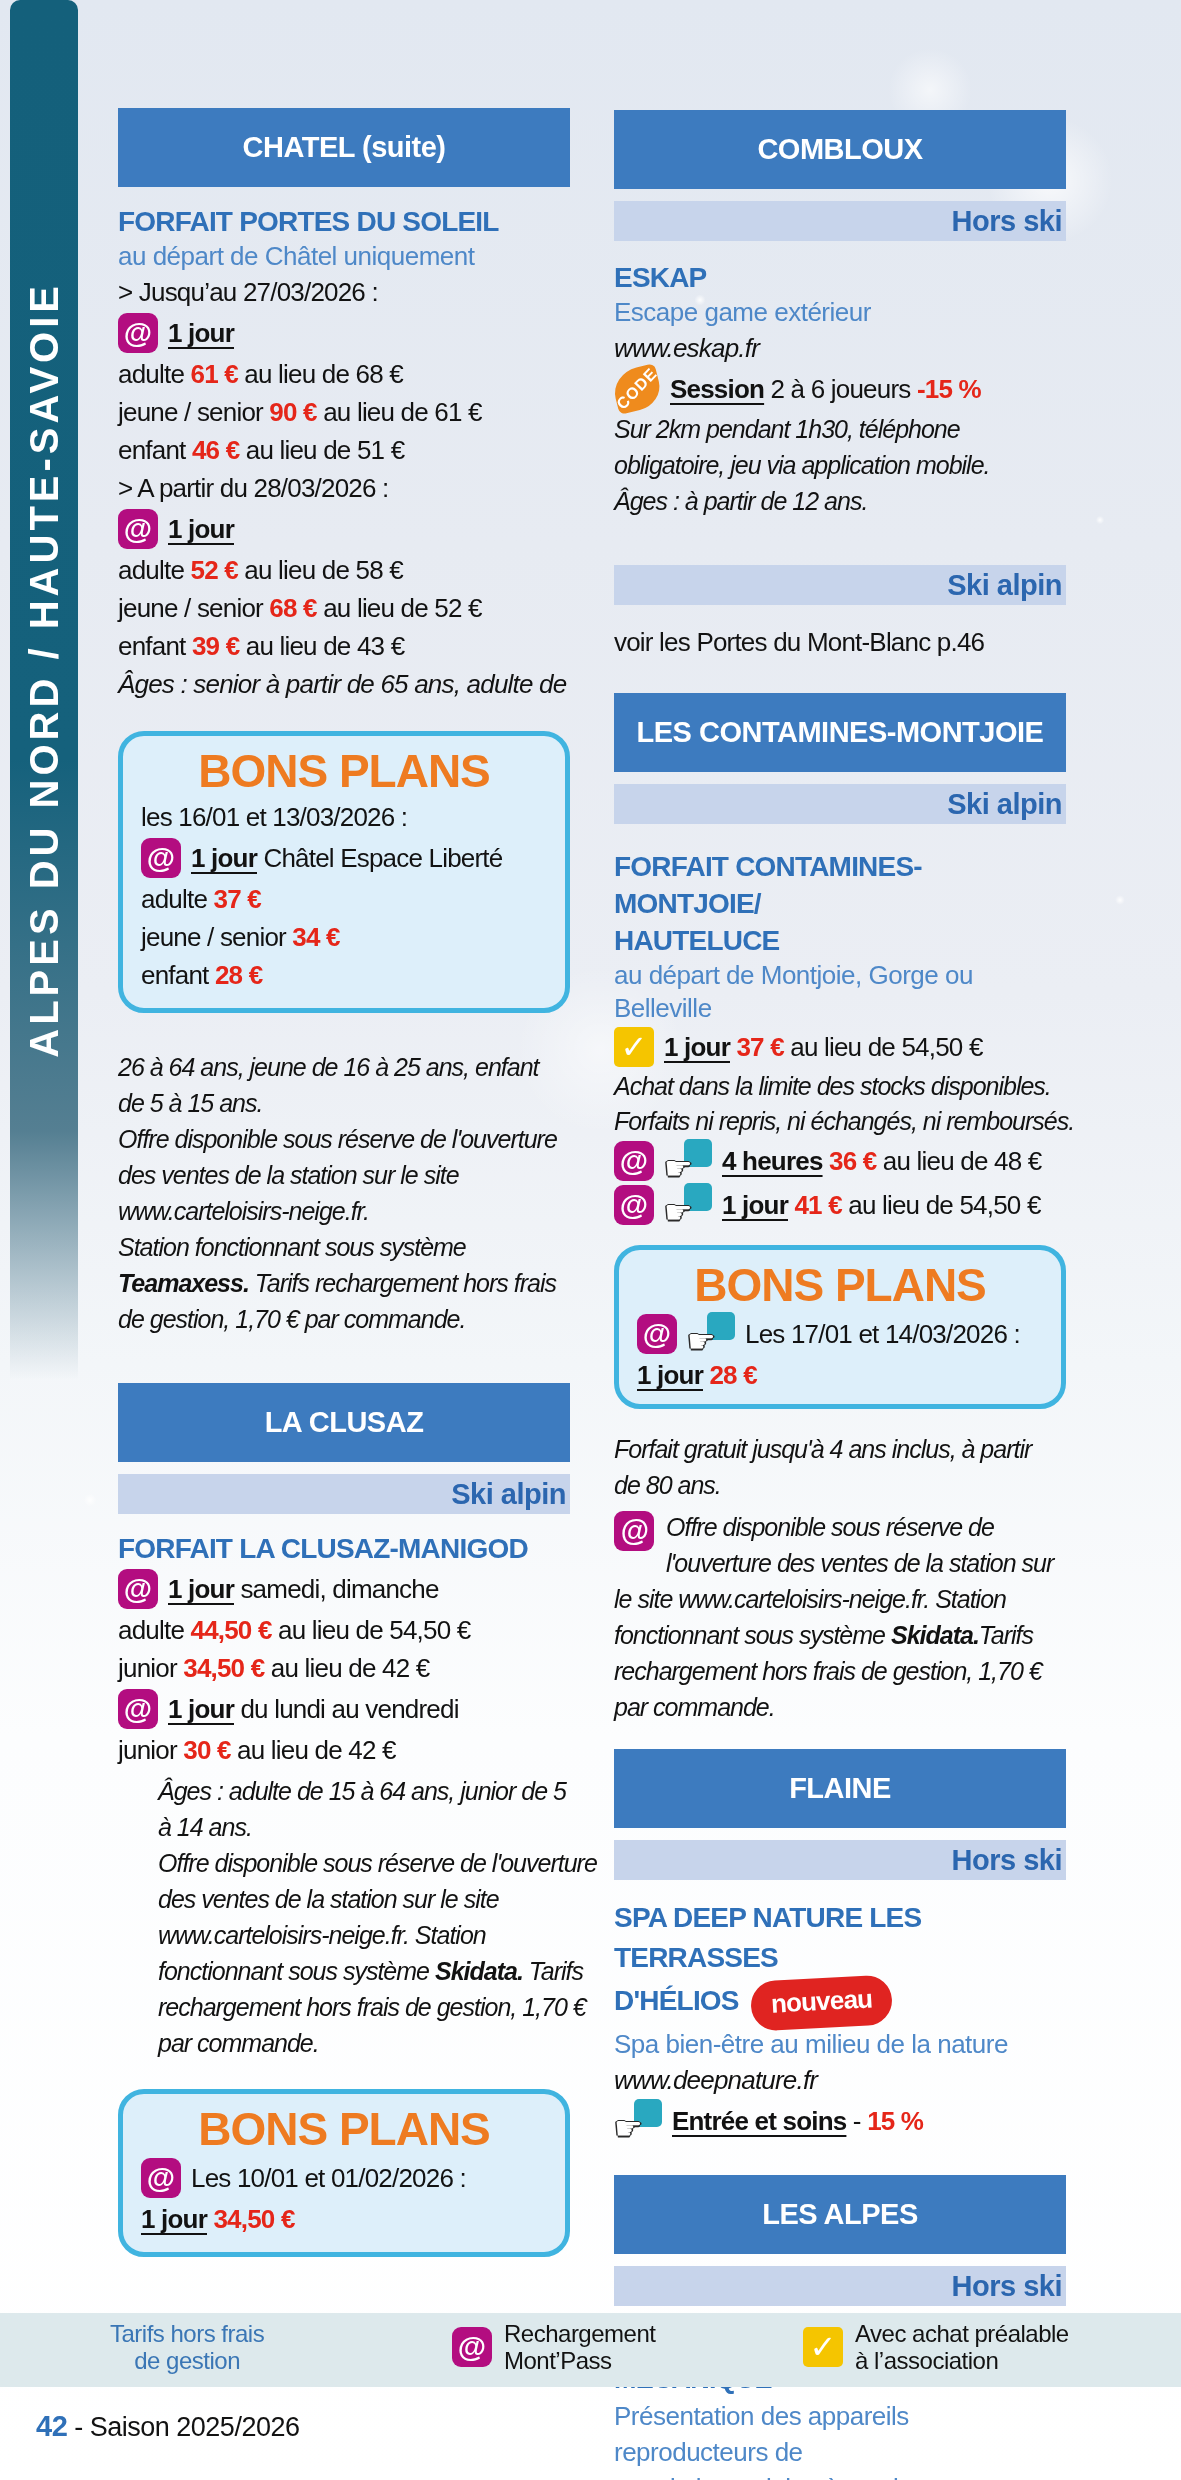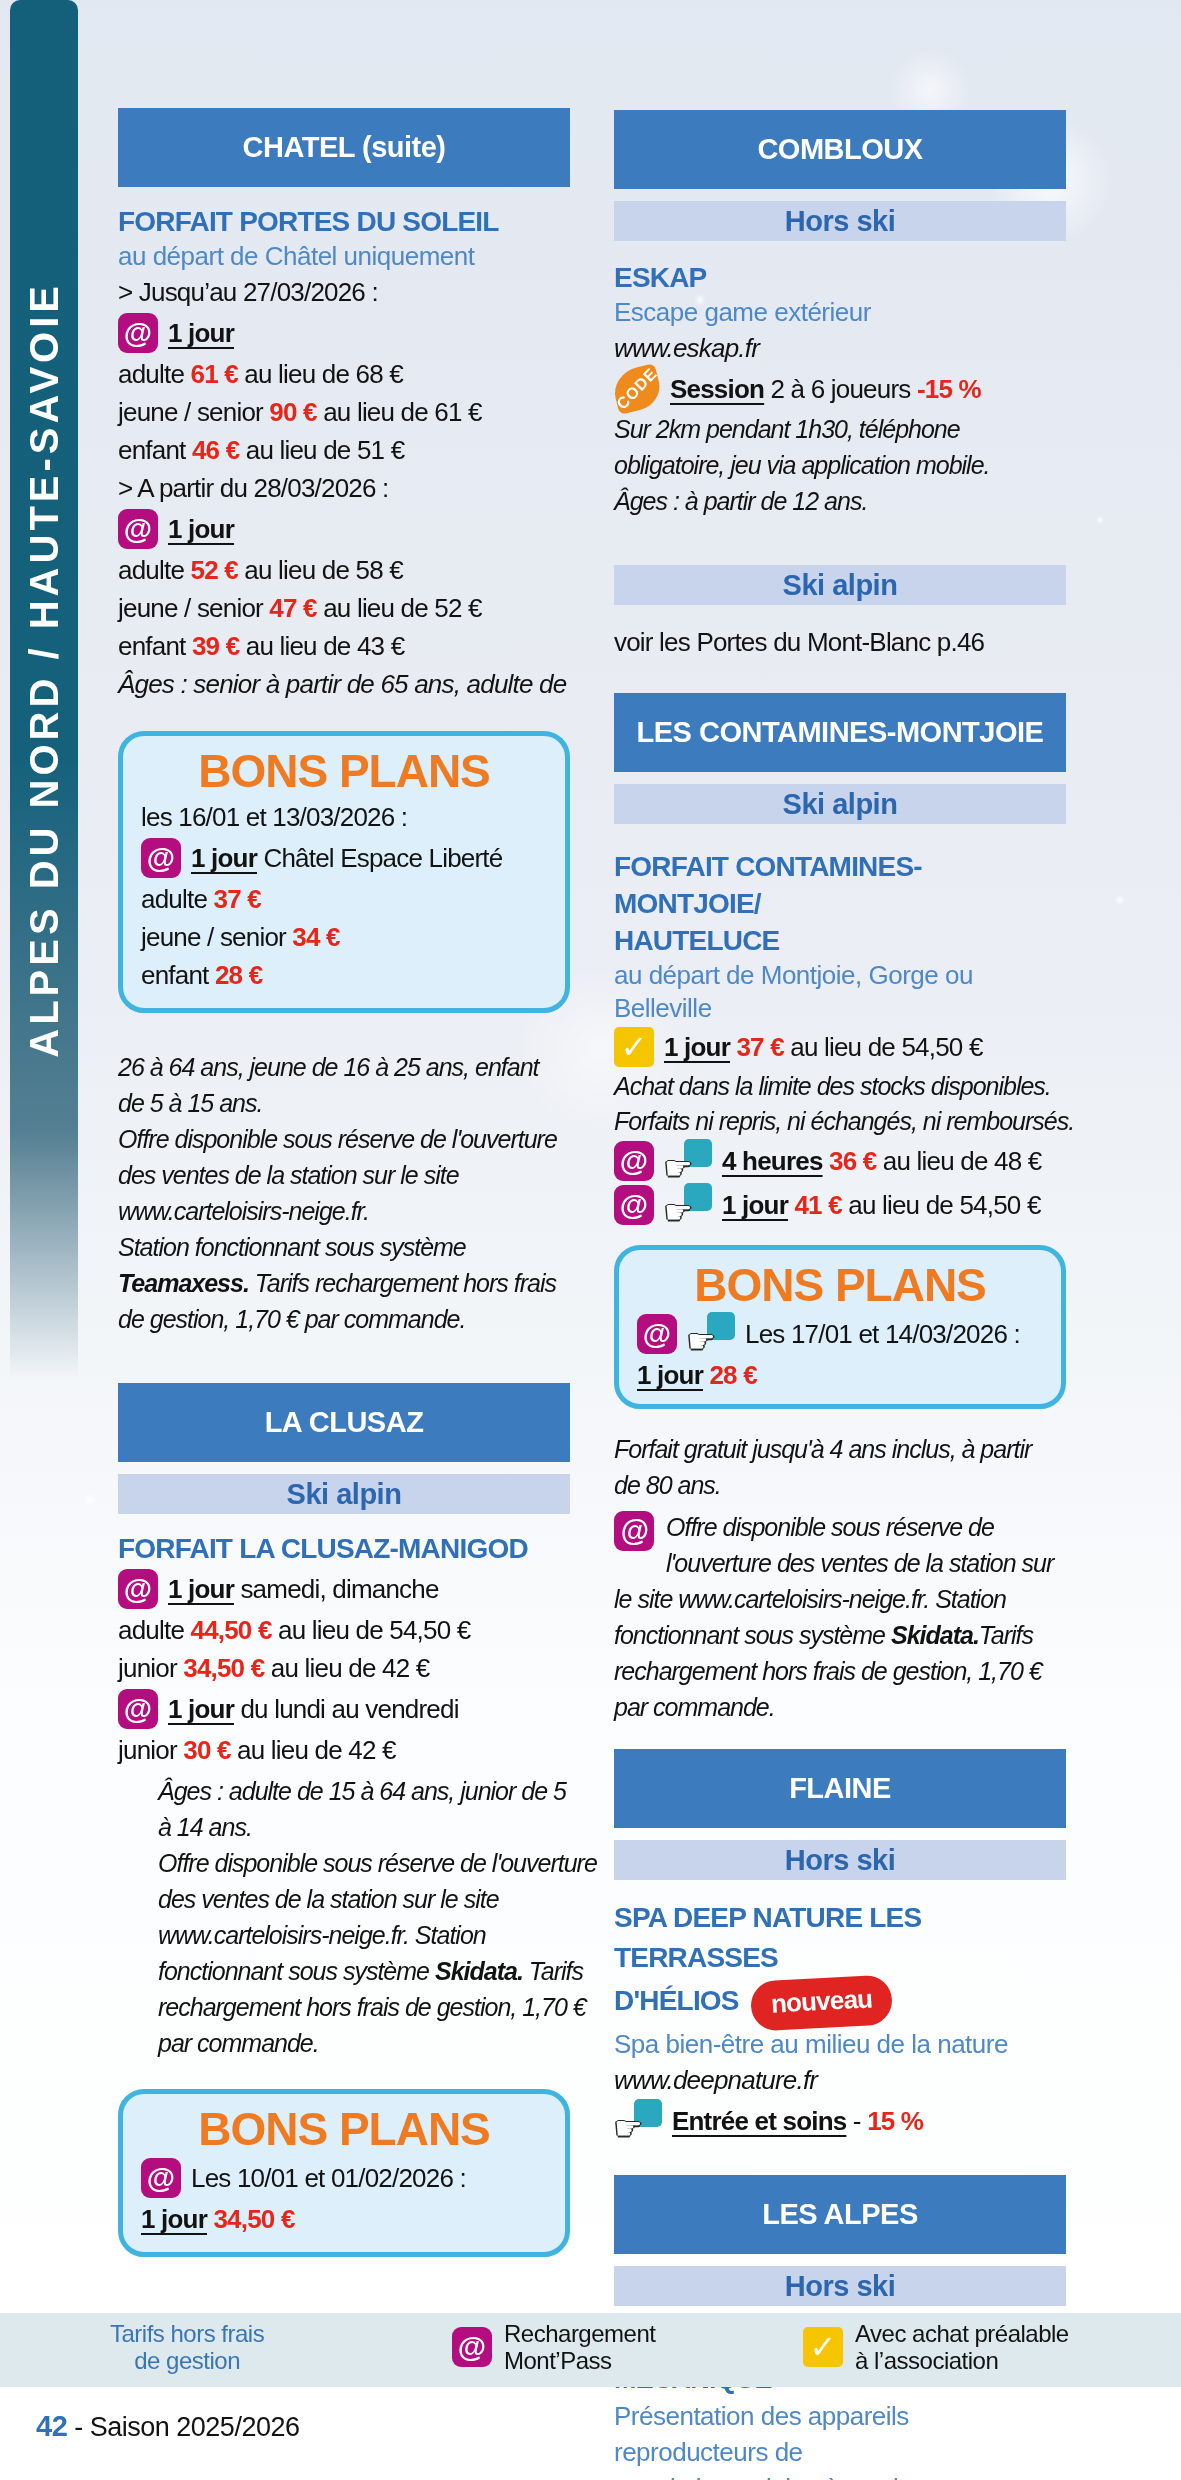--- a/index.html
+++ b/index.html
@@ -22,21 +22,21 @@
     display:flex;align-items:center;justify-content:center;}
   .side-label{writing-mode:vertical-rl;transform:rotate(180deg);color:#fff;font-weight:bold;
     font-size:40px;letter-spacing:4px;white-space:nowrap;margin-bottom:40px;}
   
   .col{position:absolute;width:452px;}
   .col-left{left:118px;top:108px;}
   .col-right{left:614px;top:110px;}
   .bar{background:#3d7bbf;color:#fff;font-weight:bold;font-size:29px;line-height:31px;
     text-align:center;padding:24px 4px;letter-spacing:-0.5px;}
   .subbar{background:#c7d4eb;color:#2b66af;font-weight:bold;font-size:29px;line-height:30px;
-    text-align:center;padding:5px 4px;margin-top:12px;letter-spacing:-0.5px;}
+    text-align:right;padding:5px 4px;margin-top:12px;letter-spacing:-0.5px;}
   .sec-title{font-size:28px;font-weight:bold;color:#2f70b8;letter-spacing:-0.8px;line-height:37px;margin-top:16px;}
   .origin{font-size:26px;color:#4e88c8;line-height:33px;letter-spacing:-0.5px;}
   .line{font-size:26px;line-height:38px;color:#121212;letter-spacing:-0.8px;}
   .it{font-style:italic;}
   .b{font-weight:bold;}
   .pre{white-space:pre-line;}
   .note{font-size:25px;line-height:36px;color:#121212;letter-spacing:-1px;font-style:italic;width:475px;}
   .red{color:#e52619;font-weight:bold;}
   .ul{font-weight:bold;text-decoration:underline;text-underline-offset:5px;text-decoration-thickness:2px;color:#121212;}
   .row{display:flex;align-items:center;gap:10px;min-height:44px;}
@@ -92,21 +92,21 @@
     <div class="line"><span>adulte </span><span class="red">61 €</span><span> au lieu de 68 €</span></div>
     <div class="line"><span>jeune / senior </span><span class="red">90 €</span><span> au lieu de 61 €</span></div>
     <div class="line"><span>enfant </span><span class="red">46 €</span><span> au lieu de 51 €</span></div>
 
     <div class="line">&gt; A partir du 28/03/2026 :</div>
     <div class="row">
       <span class="at">@</span>
       <span class="line ul">1 jour</span>
     </div>
     <div class="line"><span>adulte </span><span class="red">52 €</span><span> au lieu de 58 €</span></div>
-    <div class="line"><span>jeune / senior </span><span class="red">47 €</span><span> au lieu de 52 €</span></div>
+    <div class="line"><span>jeune / senior </span><span class="red">68 €</span><span> au lieu de 52 €</span></div>
     <div class="line"><span>enfant </span><span class="red">39 €</span><span> au lieu de 43 €</span></div>
 
     <div class="line it">Âges : senior à partir de 65 ans, adulte de</div>
 
     <div class="bons">
       <div class="bons-title">BONS PLANS</div>
       <div class="line">les 16/01 et 13/03/2026 :</div>
       <div class="row">
         <span class="at">@</span>
         <span class="line"><span class="ul">1 jour</span><span> Châtel Espace Liberté</span></span>

